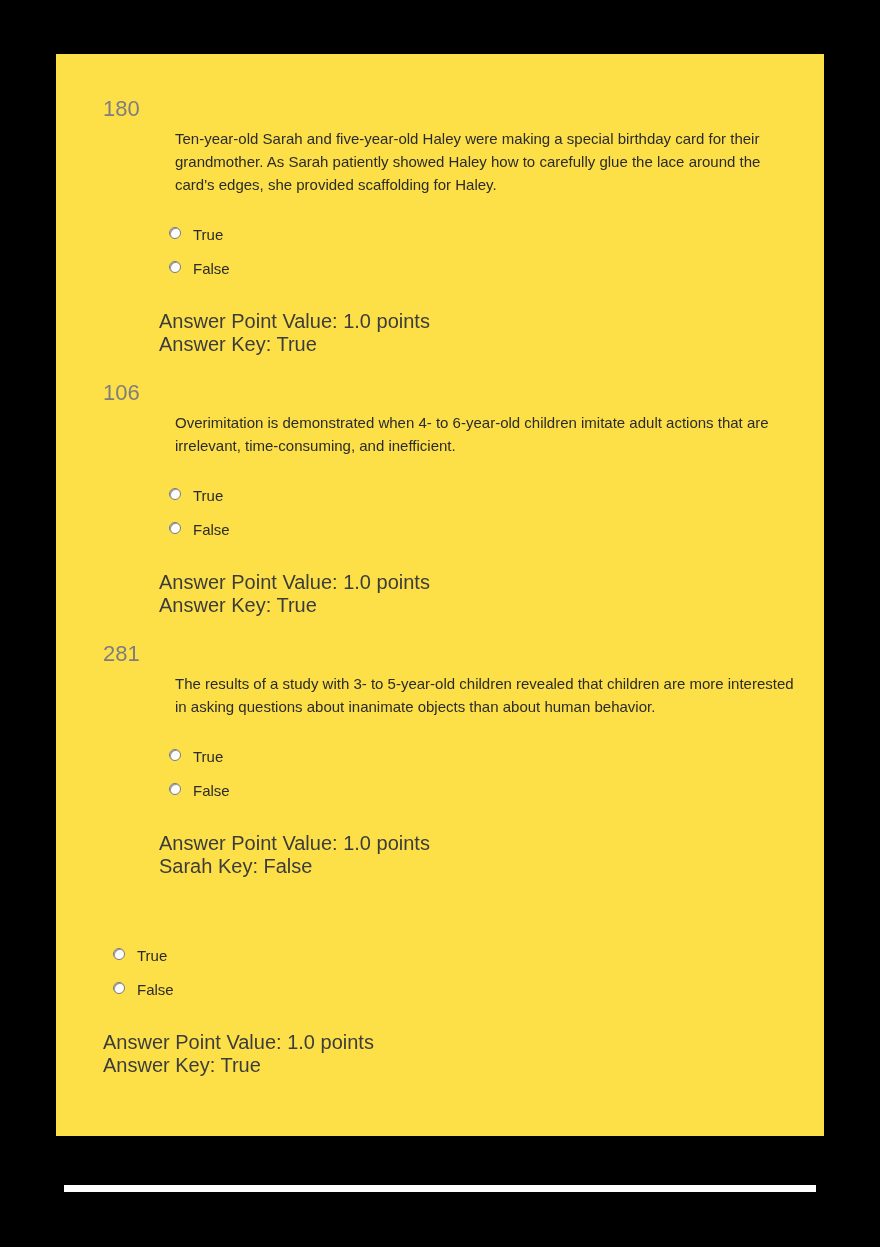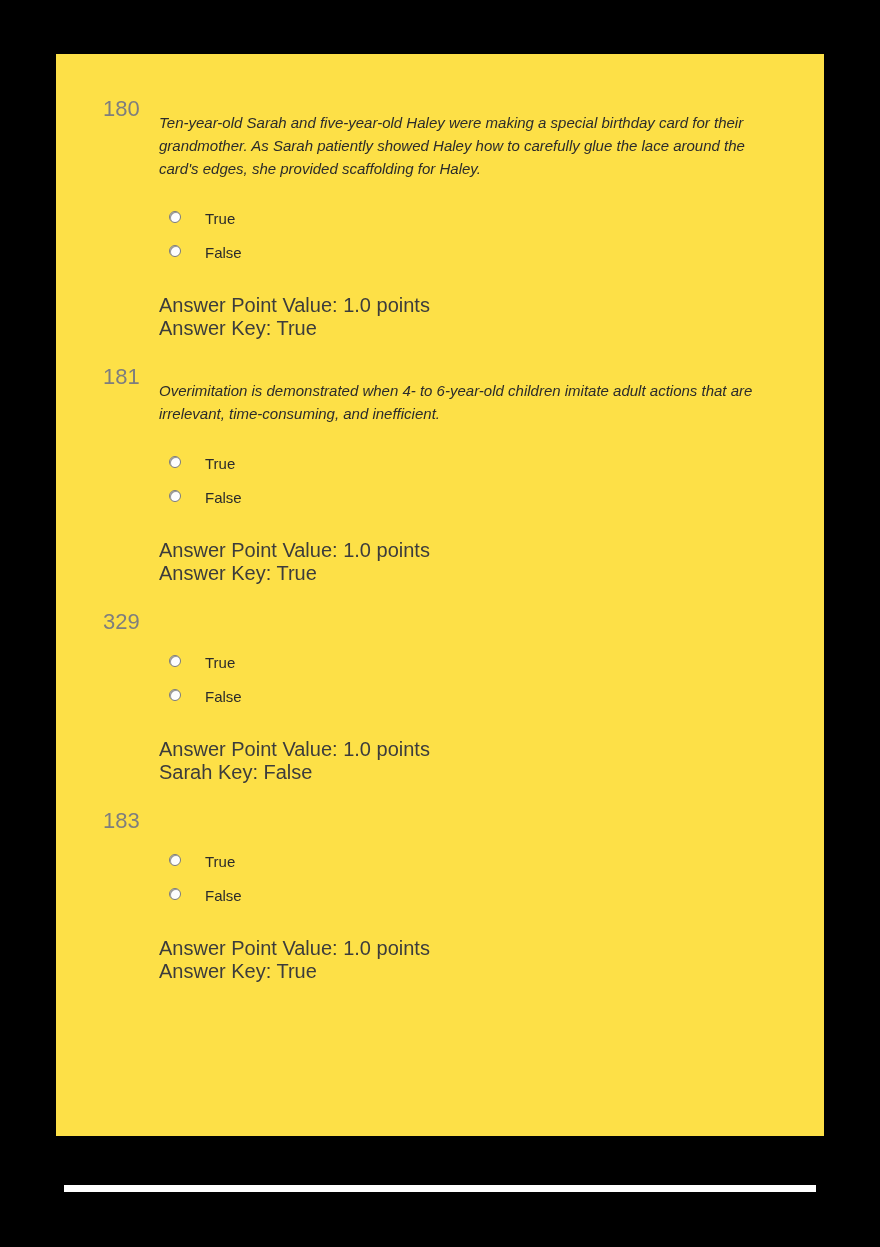--- a/index.html
+++ b/index.html
@@ -34,38 +34,36 @@
     flex-shrink: 0;
     font-size: 22px;
     line-height: 24px;
     color: #7e7e7e;
   }
   .qbody {
     padding-top: 14px;
     width: 655px;
   }
   .qtext {
-    margin: 0;
+    margin: 16px;
     font-size: 15px;
     line-height: 23px;
     color: #2b2b2b;
     white-space: pre-line;
-    font-style: italic;
   }
   .options {
     margin-top: 26px;
   }
   .option {
     display: flex;
     align-items: center;
     height: 24px;
     margin-bottom: 10px;
     padding-left: 10px;
     cursor: pointer;
-    gap: 12px;
   }
   .radio {
     width: 12px;
     height: 12px;
     box-sizing: border-box;
     border-radius: 50%;
     background: #fdfdfd;
     border: 1px solid #7a7a7a;
     box-shadow: inset 1px 1px 0 rgba(70,70,70,0.55), inset -1px -1px 0 rgba(255,255,255,0.9);
     margin-right: 12px;
@@ -113,21 +111,21 @@
         </div>
       </div>
       <div class="answers">
         <div>Answer Point Value: 1.0 points</div>
         <div>Answer Key: True</div>
       </div>
     </div>
   </div>
 
   <div class="question">
-    <div class="qnum">181</div>
+    <div class="qnum">106</div>
     <div class="qbody">
       <p class="qtext">Overimitation is demonstrated when 4- to 6-year-old children imitate adult actions that are
 irrelevant, time-consuming, and inefficient.</p>
       <div class="options">
         <div class="option">
           <span class="radio"></span>
           <span class="option-label">True</span>
         </div>
         <div class="option">
           <span class="radio"></span>
@@ -135,41 +133,42 @@
         </div>
       </div>
       <div class="answers">
         <div>Answer Point Value: 1.0 points</div>
         <div>Answer Key: True</div>
       </div>
     </div>
   </div>
 
   <div class="question">
-    <div class="qnum">329</div>
+    <div class="qnum">281</div>
     <div class="qbody">
+      <p class="qtext">The results of a study with 3- to 5-year-old children revealed that children are more interested
+in asking questions about inanimate objects than about human behavior.</p>
       <div class="options">
         <div class="option">
           <span class="radio"></span>
           <span class="option-label">True</span>
         </div>
         <div class="option">
           <span class="radio"></span>
           <span class="option-label">False</span>
         </div>
       </div>
       <div class="answers">
         <div>Answer Point Value: 1.0 points</div>
         <div>Sarah Key: False</div>
       </div>
     </div>
   </div>
 
   <div class="question">
-    <div class="qnum">183</div>
     <div class="qbody">
       <div class="options">
         <div class="option">
           <span class="radio"></span>
           <span class="option-label">True</span>
         </div>
         <div class="option">
           <span class="radio"></span>
           <span class="option-label">False</span>
         </div>

